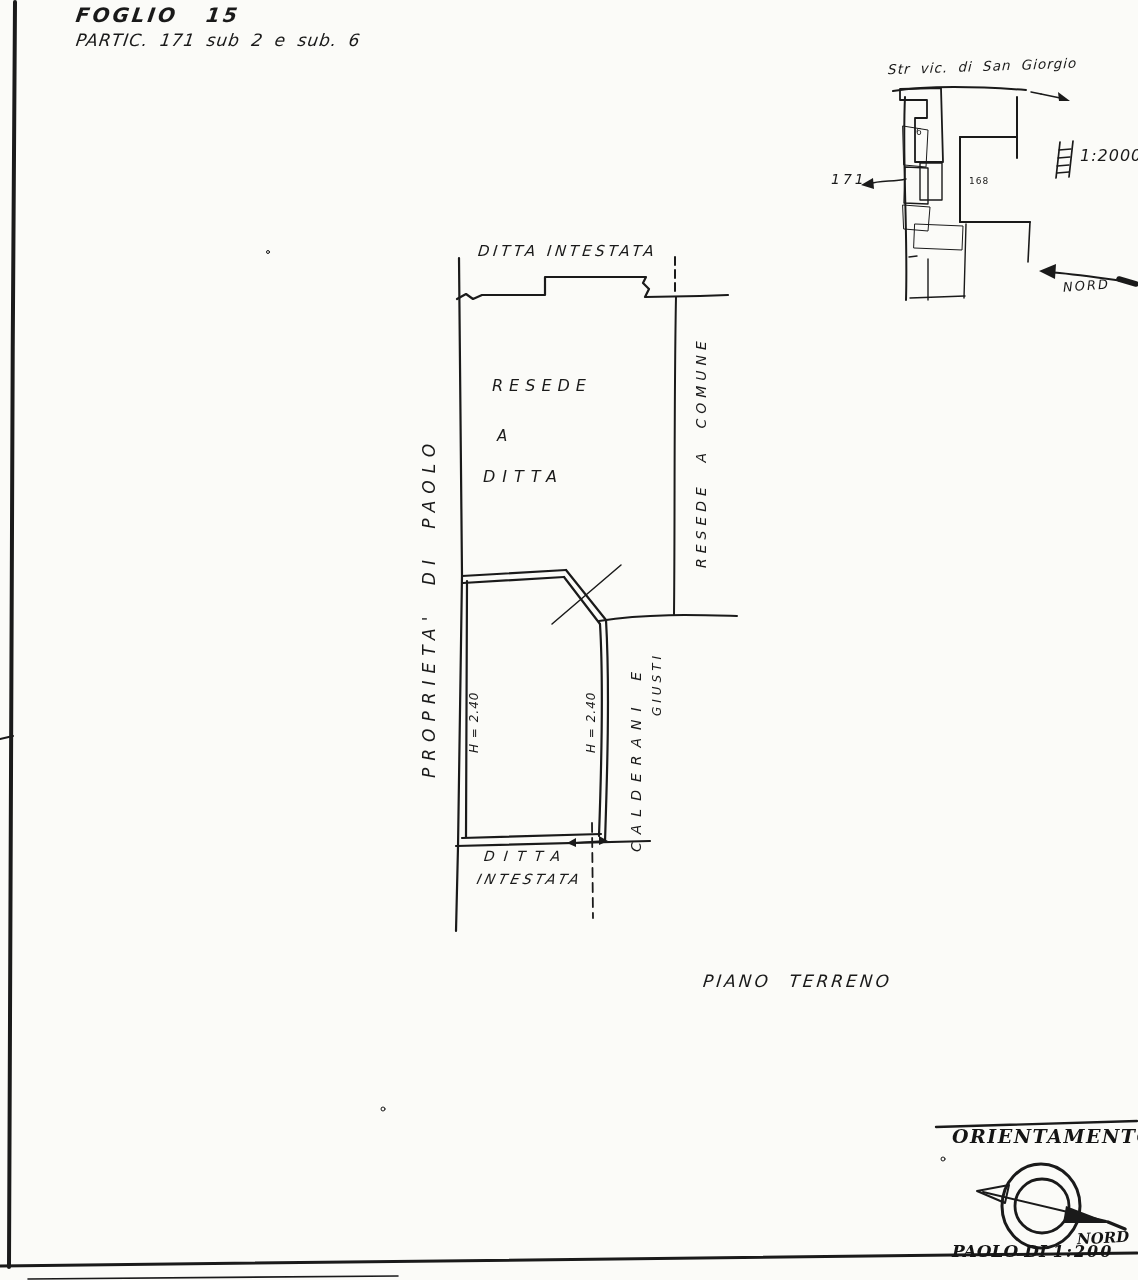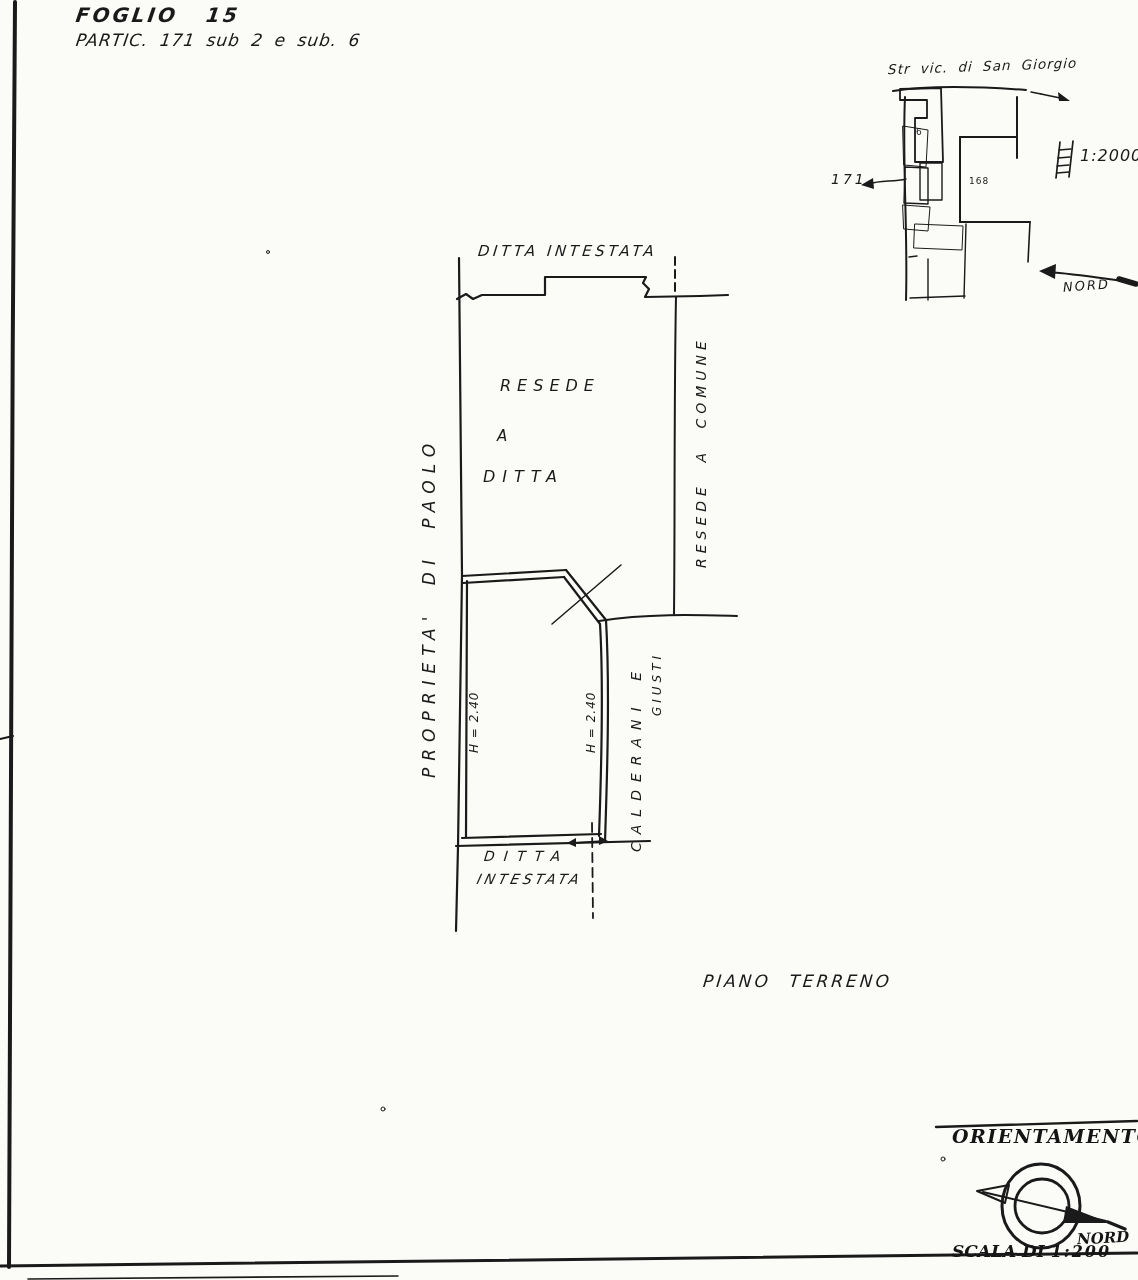--- a/index.html
+++ b/index.html
@@ -113,33 +113,33 @@
   <div class="hand sk8" style="left:76px;top:31px;font-size:17px;letter-spacing:1px;word-spacing:5px;">PARTIC. 171 sub 2 e sub. 6</div>
 
   <div class="hand" style="left:888px;top:59px;font-size:13.5px;letter-spacing:1px;word-spacing:5px;transform:rotate(-2deg) skewX(-5deg);">Str vic. di San Giorgio</div>
   <div class="hand" style="left:1080px;top:147px;font-size:16px;letter-spacing:1px;">1:2000</div>
   <div class="hand" style="left:831px;top:172px;font-size:14px;letter-spacing:3px;">171</div>
   <div class="hand" style="left:916px;top:128px;font-size:9px;font-style:normal;">6</div>
   <div class="hand" style="left:933px;top:177px;font-size:9px;font-style:normal;letter-spacing:1px;margin-left:36px;">168</div>
   <div class="hand" style="left:1063px;top:279px;font-size:13px;letter-spacing:2px;transform:rotate(-4deg);">NORD</div>
 
   <div class="hand sk6" style="left:478px;top:243px;font-size:15px;letter-spacing:3.5px;">DITTA INTESTATA</div>
-  <div class="hand" style="left:492px;top:377px;font-size:16px;letter-spacing:6px;margin-left:8px;">RESEDE</div>
+  <div class="hand" style="left:492px;top:377px;font-size:16px;letter-spacing:6px;">RESEDE</div>
   <div class="hand" style="left:497px;top:428px;font-size:15px;">A</div>
   <div class="hand" style="left:483px;top:468px;font-size:16px;letter-spacing:7px;">DITTA</div>
   <div class="hand rot" style="left:420px;top:778px;font-size:17px;letter-spacing:7px;word-spacing:12px;">PROPRIETA' DI PAOLO</div>
   <div class="hand rot" style="left:694px;top:568px;font-size:14px;letter-spacing:5px;word-spacing:10px;">RESEDE A COMUNE</div>
   <div class="hand rot" style="left:629px;top:852px;font-size:14px;letter-spacing:8px;word-spacing:6px;">CALDERANI E</div>
   <div class="hand rot" style="left:651px;top:716px;font-size:12px;letter-spacing:4px;">GIUSTI</div>
   <div class="hand rot" style="left:468px;top:753px;font-size:12px;letter-spacing:1px;">H = 2.40</div>
   <div class="hand rot" style="left:585px;top:753px;font-size:12px;letter-spacing:1px;">H = 2.40</div>
   <div class="hand sk6" style="left:484px;top:849px;font-size:14px;letter-spacing:9px;">DITTA</div>
   <div class="hand sk14" style="left:477px;top:872px;font-size:14px;letter-spacing:3.5px;">INTESTATA</div>
   <div class="hand sk6" style="left:703px;top:972px;font-size:17px;letter-spacing:3px;word-spacing:10px;">PIANO TERRENO</div>
 
   <div class="print" style="left:952px;top:1127px;font-size:19px;letter-spacing:1.5px;">ORIENTAMENTO</div>
   <div class="print" style="left:1077px;top:1231px;font-size:15px;transform:rotate(-3deg);">NORD</div>
   <div class="print" style="left:952px;top:1243px;font-size:17px;">
-    <span>SCALA DI</span>
+    <span>PAOLO DI</span>
     <span style="font-size:16px;letter-spacing:2px;">1:200</span>
   </div>
 
 </div>
 
 </body></html>

